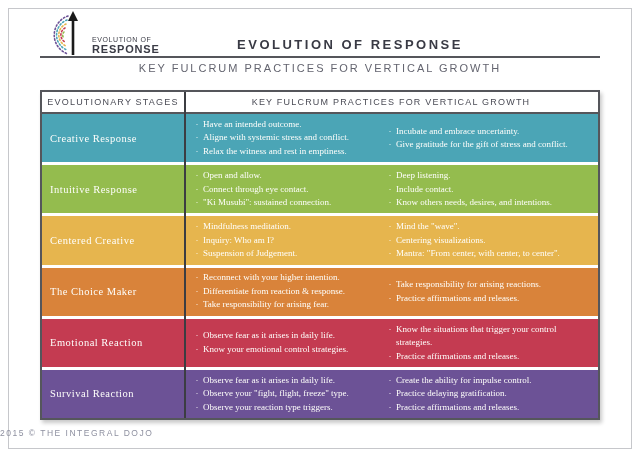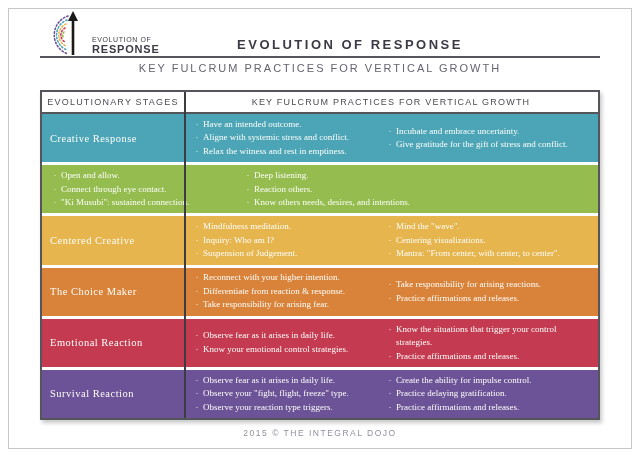--- a/index.html
+++ b/index.html
@@ -57,21 +57,21 @@
     display:flex; flex-direction:column; justify-content:center;
     padding:2px 4px 2px 7px; box-sizing:border-box;
   }
   .pcol.c1 { width:193px; flex:none; }
   .pcol.c2 { flex:1; }
   .item { display:flex; }
   .bullet { width:12px; flex:none; text-align:center; }
   .itext { flex:1; }
   
   .footer {
-    position:absolute; top:428px; left:0; width:100%; text-align:center;
+    position:absolute; top:428px; left:0; width:100%; text-align:left;
     font-size:8.5px; letter-spacing:1.5px; color:#8e90a0;
   }
 </style>
 </head>
 <body>
 
 <div class="frame"></div>
 
 <div class="logo">
   <svg width="50" height="46" viewBox="0 0 50 46">
@@ -127,20 +127,21 @@
               <span class="itext">Incubate and embrace uncertainty.</span>
             </div>
             <div class="item">
               <span class="bullet">·</span>
               <span class="itext">Give gratitude for the gift of stress and conflict.</span>
             </div>
           </div>
         </div>
       </div>
       <div class="row" style="background: rgb(148, 188, 78);">
+        <div class="stage">Intuitive Response</div>
         <div class="practices">
           <div class="pcol c1">
             <div class="item">
               <span class="bullet">·</span>
               <span class="itext">Open and allow.</span>
             </div>
             <div class="item">
               <span class="bullet">·</span>
               <span class="itext">Connect through eye contact.</span>
             </div>
@@ -149,21 +150,21 @@
               <span class="itext">"Ki Musubi": sustained connection.</span>
             </div>
           </div>
           <div class="pcol c2">
             <div class="item">
               <span class="bullet">·</span>
               <span class="itext">Deep listening.</span>
             </div>
             <div class="item">
               <span class="bullet">·</span>
-              <span class="itext">Reaction others.</span>
+              <span class="itext">Include contact.</span>
             </div>
             <div class="item">
               <span class="bullet">·</span>
               <span class="itext">Know others needs, desires, and intentions.</span>
             </div>
           </div>
         </div>
       </div>
       <div class="row" style="background: rgb(230, 181, 78);">
         <div class="stage">Centered Creative</div>

